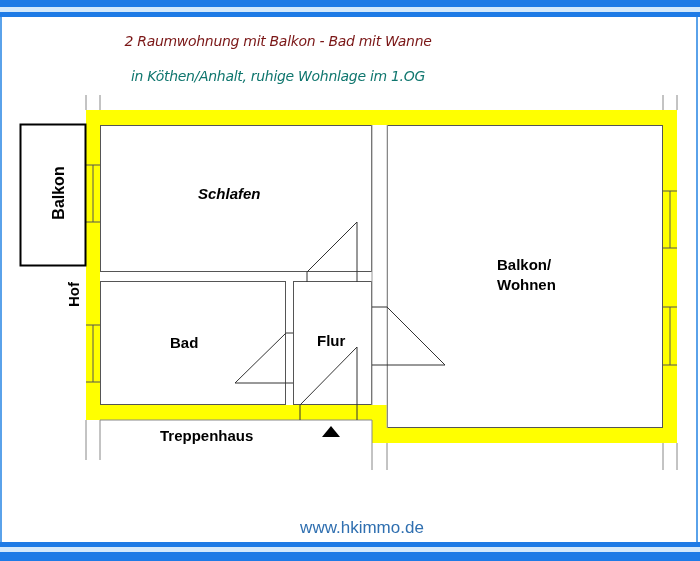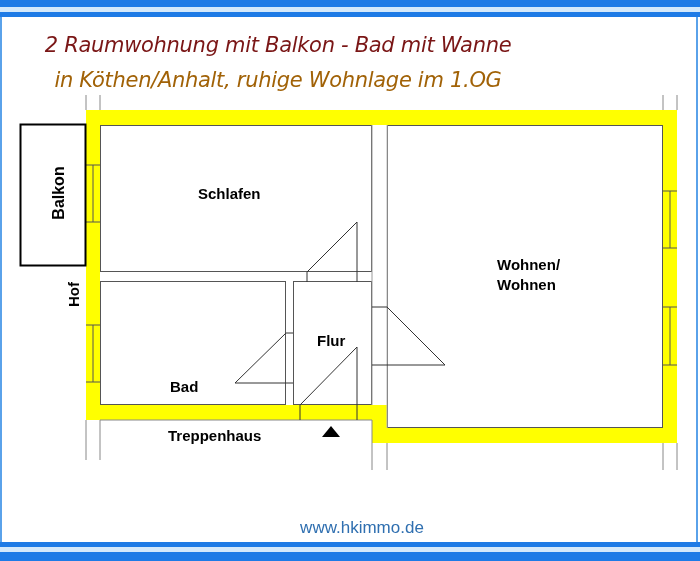--- a/index.html
+++ b/index.html
@@ -1,38 +1,38 @@
 <!DOCTYPE html>
 <html><head>
 <meta charset="utf-8">
 <style>
   html, body { margin: 0; padding: 0; }
   body { width: 700px; height: 561px; position: relative; background: #ffffff; overflow: hidden; font-family: "Liberation Sans", sans-serif; }
   .band { position: absolute; left: 0; width: 700px; }
   .frame-l { position: absolute; left: 0; top: 17px; width: 2px; height: 527px; }
   .frame-r { position: absolute; right: 2px; top: 17px; width: 2px; height: 527px; }
-  .title { position: absolute; left: 0; width: 556px; text-align: center; font-family: "DejaVu Sans", sans-serif; font-style: italic; font-size: 21px; letter-spacing: -0.3px; }
+  .title { position: absolute; left: 0; width: 556px; text-align: center; font-family: "DejaVu Sans", sans-serif; font-style: italic; font-size: 14px; letter-spacing: -0.3px; }
   svg.plan { position: absolute; left: 0; top: 0; }
   .lbl { position: absolute; font-weight: bold; font-size: 15px; color: #000; white-space: nowrap; }
   .url { position: absolute; left: 0; width: 700px; top: 518px; text-align: center; font-size: 17px; padding-left: 12px; }
 </style>
 </head>
 <body>
 
 <div class="band" style="top:0;height:7px;background:#1e7be6;"></div>
 <div class="band" style="top:7px;height:5px;background:#d4e9fb;"></div>
 <div class="band" style="top:12px;height:5px;background:#1e7be6;"></div>
 <div class="frame-l" style="background:#5aa2ea;"></div>
 <div class="frame-r" style="background:#5aa2ea;"></div>
 <div class="band" style="top:542px;height:5px;background:#1e7be6;"></div>
 <div class="band" style="top:547px;height:5px;background:#d4e9fb;"></div>
 <div class="band" style="top:552px;height:9px;background:#1e7be6;"></div>
 
 <div class="title" style="top:33px;color:#7a1616;">2 Raumwohnung mit Balkon - Bad mit Wanne</div>
-<div class="title" style="top:68px;color:#a16207;">in Köthen/Anhalt, ruhige Wohnlage im 1.OG</div>
+<div class="title" style="top:68px;color:#0f766e;">in Köthen/Anhalt, ruhige Wohnlage im 1.OG</div>
 
 <svg class="plan" width="700" height="561" viewBox="0 0 700 561">
 
   <g fill="#ffff00" stroke="none">
     <rect x="86" y="110" width="591" height="15"></rect>
     <rect x="86" y="110" width="14" height="310"></rect>
     <rect x="663" y="110" width="14" height="333"></rect>
     <rect x="86" y="405" width="301" height="15"></rect>
     <rect x="372" y="405" width="15" height="38"></rect>
     <rect x="372" y="428" width="305" height="15"></rect>
@@ -89,23 +89,23 @@
     <line x1="372" y1="307" x2="387" y2="307"></line>
     <line x1="387" y1="307" x2="445" y2="365"></line>
     <line x1="372" y1="365" x2="445" y2="365"></line>
   </g>
 
   <rect x="20.5" y="124.5" width="65" height="141" fill="#fff" stroke="#000" stroke-width="2"></rect>
 
   <polygon points="331,426 322,437 340,437" fill="#000"></polygon>
 </svg>
 
-<div class="lbl" style="left:198px;top:185px;">Schlafen</div>
-<div class="lbl" style="left:170px;top:334px;margin-top:44px;">Bad</div>
+<div class="lbl" style="left:198px;top:185px;font-style:italic;">Schlafen</div>
+<div class="lbl" style="left:170px;top:334px;">Bad</div>
 <div class="lbl" style="left:317px;top:332px;">Flur</div>
-<div class="lbl" style="left:497px;top:256px;">Wohnen/</div>
+<div class="lbl" style="left:497px;top:256px;">Balkon/</div>
 <div class="lbl" style="left:497px;top:276px;">Wohnen</div>
-<div class="lbl" style="left:160px;top:427px;margin-left:8px;">Treppenhaus</div>
+<div class="lbl" style="left:160px;top:427px;">Treppenhaus</div>
 
 <div class="lbl" style="left:24px;top:184px;transform:rotate(-90deg);transform-origin:center;font-size:16px;width:70px;text-align:center;">Balkon</div>
 <div class="lbl" style="left:56px;top:286px;transform:rotate(-90deg);transform-origin:center;width:34px;text-align:center;">Hof</div>
 
 <div class="url" style="color:#2f6fb0;">www.hkimmo.de</div>
 
 </body></html>

